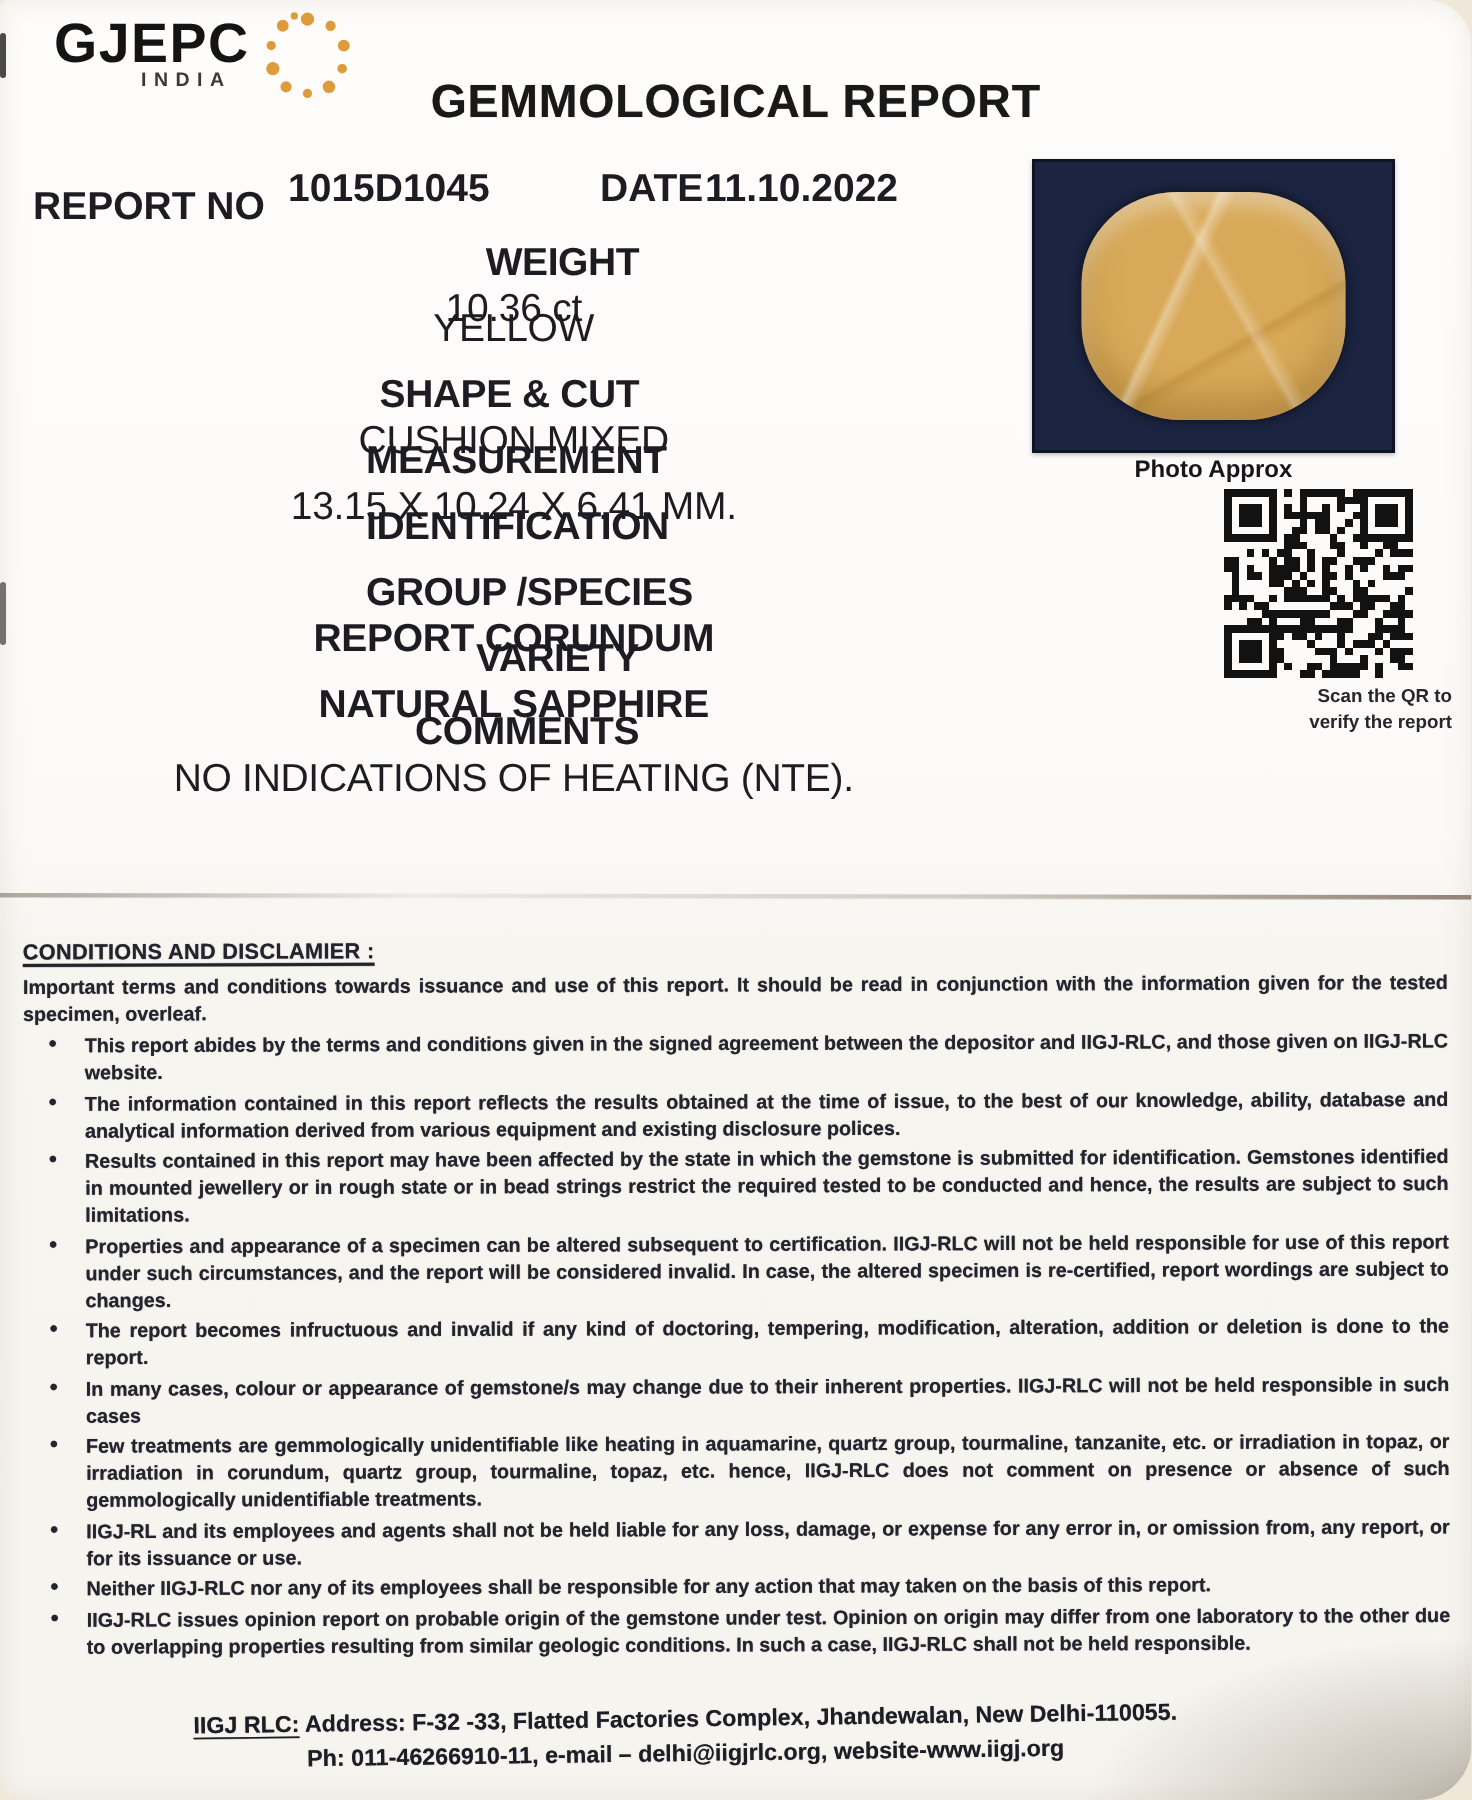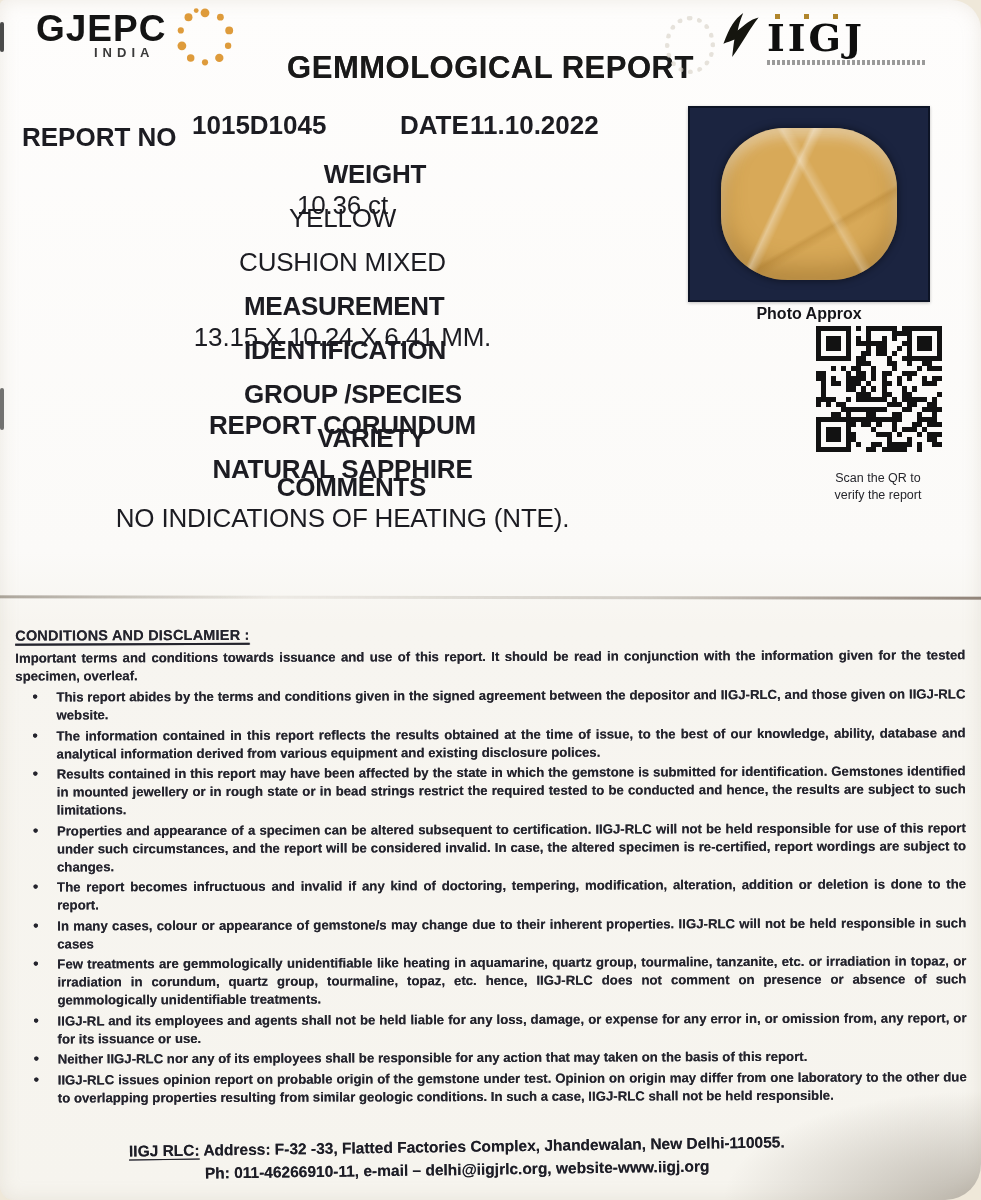--- a/index.html
+++ b/index.html
@@ -79,22 +79,22 @@
     box-shadow:inset 0 -12px 24px rgba(115,75,15,.38), inset 0 8px 14px rgba(255,255,255,.45), 0 0 8px rgba(0,0,0,.55);}
   .gem::before{content:"";position:absolute;inset:0;
     background:
       linear-gradient(115deg, transparent 36%, rgba(255,255,255,.35) 38%, transparent 42%),
       linear-gradient(60deg, transparent 54%, rgba(255,255,255,.25) 56%, transparent 60%),
       linear-gradient(150deg, transparent 62%, rgba(165,115,35,.28) 64%, transparent 68%);}
   .photo-caption{position:absolute;left:688px;top:305px;width:242px;text-align:center;
     font-size:16px;font-weight:700;color:#15151a;}
   .qr{position:absolute;left:816px;top:326px;width:126px;height:126px;}
   .qr svg{width:100%;height:100%;shape-rendering:crispEdges;}
-  .qr-caption{position:absolute;left:788px;top:470px;width:180px;text-align:center;
-    font-size:12.5px;font-weight:400;line-height:17px;color:#26262c;}
+  .qr-caption{position:absolute;left:788px;top:456px;width:180px;text-align:right;
+    font-size:12.5px;font-weight:700;line-height:17px;color:#26262c;}
 
   
   .conditions{position:absolute;left:16px;top:626px;width:950px;color:#24242c;transform:rotate(-.2deg);
     text-shadow:0 0 .6px rgba(35,35,55,.75);}
   .cond-heading{font-size:14.5px;font-weight:800;letter-spacing:.2px;
     text-decoration:underline;text-underline-offset:3px;text-decoration-thickness:1.5px;}
   .cond-intro{margin-top:6px;font-size:13.2px;font-weight:600;line-height:18px;text-align:justify;}
   .cond-list{margin:3px 0 0;padding:0;list-style:none;}
   .cond-list li{position:relative;padding-left:41px;margin-top:2.5px;
     font-size:13.2px;font-weight:600;line-height:18px;text-align:justify;}
@@ -130,52 +130,38 @@
       <circle cx="17" cy="49" r="3.4"></circle>
         <circle cx="9" cy="38" r="4"></circle>
         <circle cx="8" cy="24" r="2.8"></circle>
       <circle cx="15" cy="12" r="3.6"></circle>
         <circle cx="22" cy="6" r="2.2"></circle>
     </svg>
   </div>
 
   <div class="title">GEMMOLOGICAL REPORT</div>
 
-  <div class="iigj">
-    <div class="iigj-watermark"></div>
-    <svg class="iigj-bird" viewBox="0 0 40 44">
-      <path d="M4 30 C10 14, 14 8, 22 2 C18 12, 18 14, 17 18 C24 12, 28 8, 36 6 C28 16, 22 28, 12 42 C13 34, 13 32, 14 26 C10 28, 8 28, 4 30 Z" fill="#15150f"></path>
-    </svg>
-    <div class="iigj-block">
-      <div class="iigj-dots">
-          <i></i>
-          <i></i>
-          <i></i>
-        </div>
-      <div class="iigj-text">IIGJ</div>
-      <div class="iigj-tagline"></div>
-    </div>
-  </div>
 
   <div class="meta">
     <span class="m-rlabel">REPORT NO</span>
     <span class="m-rvalue">1015D1045</span>
     <span class="m-dlabel">DATE</span>
     <span class="m-dvalue">11.10.2022</span>
   </div>
 
   <div class="fields">
     <div class="frow">
       <div class="flabel">WEIGHT</div>
       <div class="fvalue">10.36 ct</div>
     </div>
     <div class="frow">
       <div class="fvalue">YELLOW</div>
     </div>
     <div class="frow">
+      <div class="flabel">SHAPE &amp; CUT</div>
       <div class="fvalue">CUSHION MIXED</div>
     </div>
     <div class="frow">
       <div class="flabel">MEASUREMENT</div>
       <div class="fvalue">13.15 X 10.24 X 6.41 MM.</div>
     </div>
     <div class="frow">
       <div class="flabel">IDENTIFICATION</div>
       <div class="fvalue"></div>
     </div>

